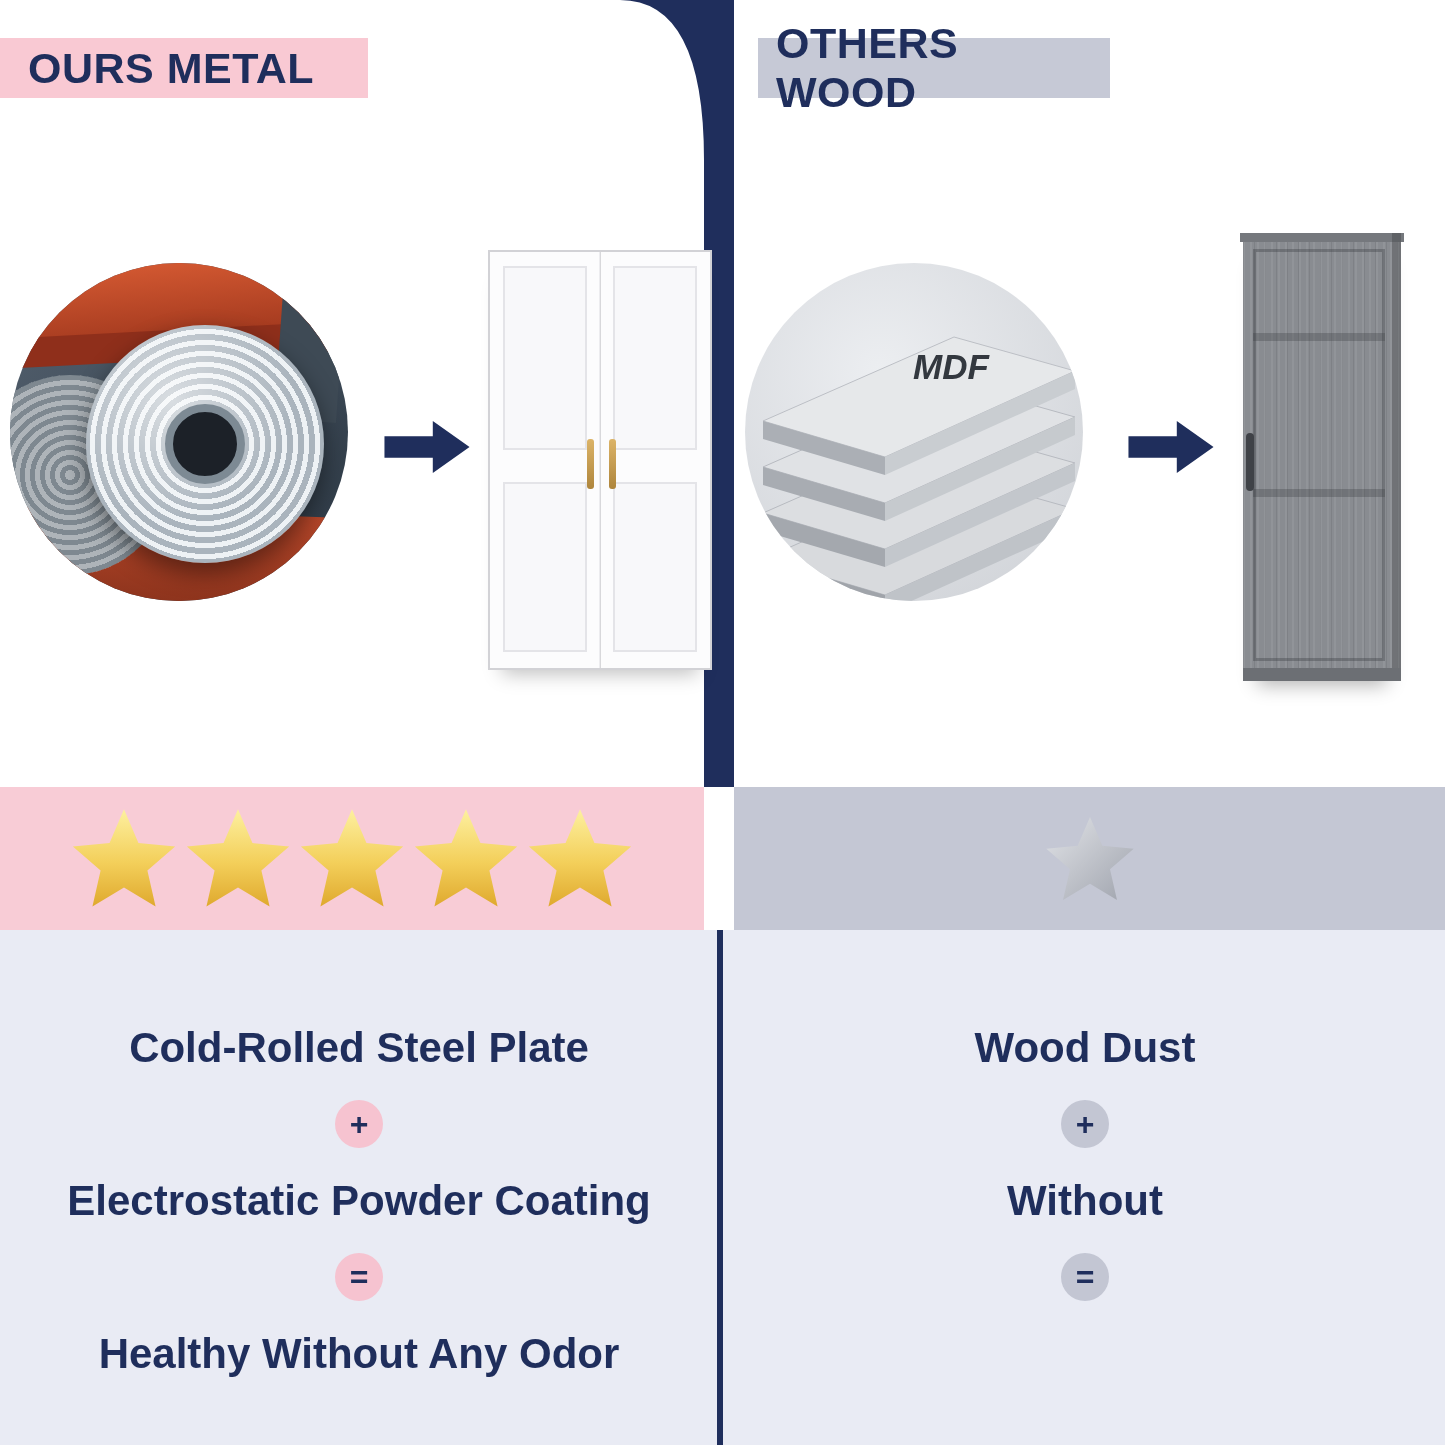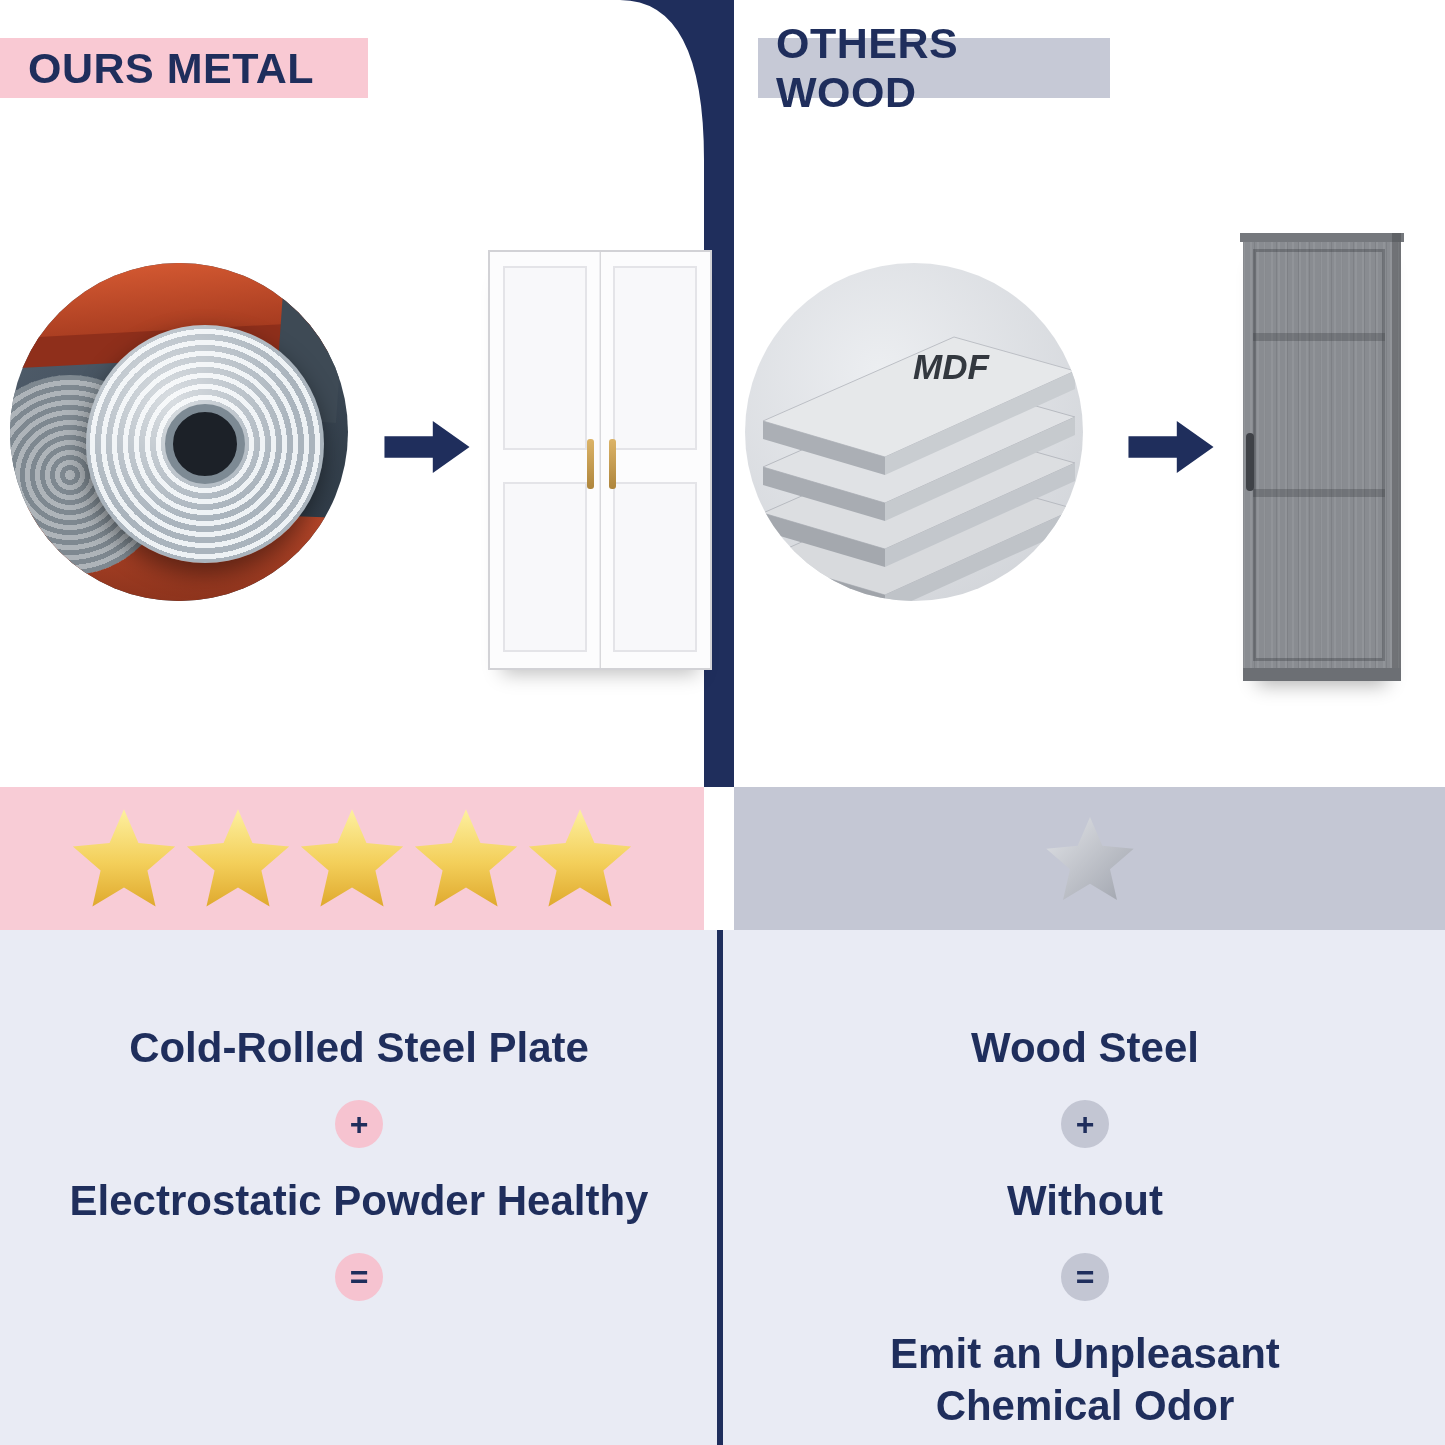--- a/index.html
+++ b/index.html
@@ -232,25 +232,25 @@
         </svg>
       </div>
   </div>
 
   <div class="bottom-bg"></div>
   <div class="center-line"></div>
 
   <div class="formula fleft">
     <div class="line">Cold-Rolled Steel Plate</div>
     <div class="op pink">+</div>
-    <div class="line">Electrostatic Powder Healthy</div>
+    <div class="line">Electrostatic Powder Coating</div>
     <div class="op pink">=</div>
+    <div class="line result">Healthy Without Any Odor</div>
   </div>
 
   <div class="formula fright">
-    <div class="line">Wood Steel</div>
+    <div class="line">Wood Dust</div>
     <div class="op gray">+</div>
     <div class="line">Without</div>
     <div class="op gray">=</div>
-    <div class="line result">Emit an Unpleasant Chemical Odor</div>
   </div>
 
 </div>
 
 </body></html>

